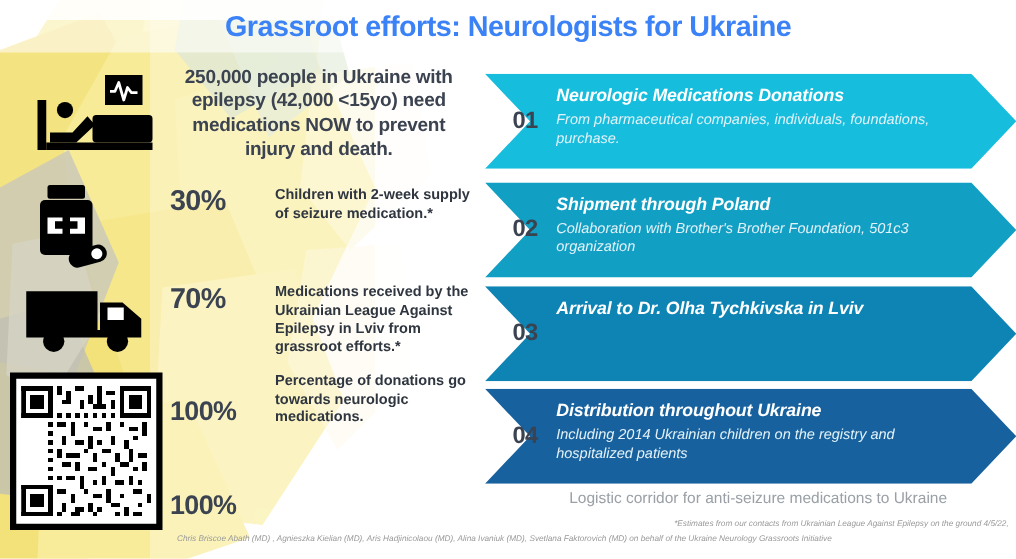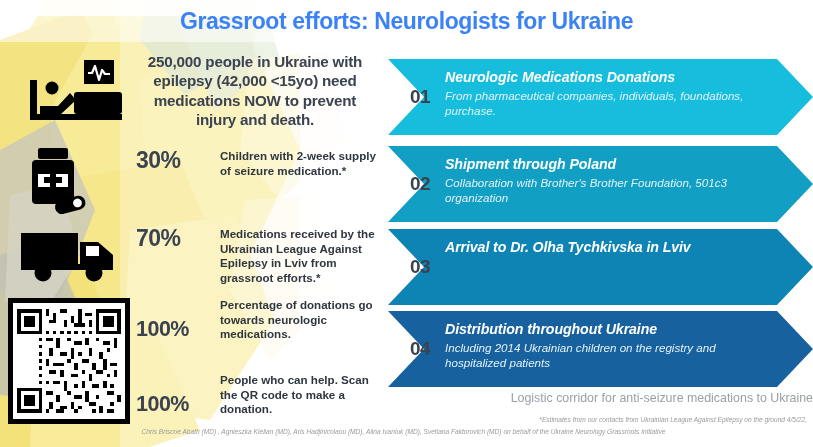--- a/index.html
+++ b/index.html
@@ -84,21 +84,21 @@
   .step-title {
     font-size:14.2px; font-weight:bold; color:#ffffff; line-height:1.2;
     margin-bottom:3px; letter-spacing:-0.1px;
   }
   .step-desc {
     font-size:11.6px; color:#e3f2f8; line-height:1.28; font-weight:normal;
   }
 
   .corridor-caption {
     position:absolute; left:18px; top:349px; width:413px;
-    text-align:right; font-size:12.4px; color:#9aa0a6;
+    text-align:center; font-size:12.4px; color:#9aa0a6;
   }
 
   
   .footnotes {
     position:absolute; left:0; top:414px; width:813px; z-index:6;
     text-align:right; padding-right:6px;
   }
   .footnote {
     font-size:6.6px; font-style:italic; color:#9a9a9a;
     line-height:1.75; white-space:nowrap;
@@ -155,21 +155,20 @@
     <div class="stat-text">Medications received by the Ukrainian League Against Epilepsy in Lviv from grassroot efforts.*</div>
   </div>
 
   <div class="stat-row" id="stat-2">
     <div class="stat-num">100%</div>
     <div class="stat-text">Percentage of donations go towards neurologic medications.</div>
   </div>
 
   <div class="stat-row" id="stat-3">
     <div class="stat-num">100%</div>
-    <div class="stat-text">People who can help. Scan the QR code to make a donation.</div>
   </div>
 </div>
 
 <div class="icon-slot" id="icon-bed">
   <svg width="96" height="62" viewBox="0 0 96 62">
 
     <rect x="56" y="0" width="30" height="24" fill="#000"></rect>
     <polyline points="60,13 64,13 67,6 71,20 74,10 77,14 82,14" fill="none" stroke="#fff" stroke-width="2.2" stroke-linejoin="round"></polyline>
 
     <rect x="2" y="20" width="7" height="40" fill="#000"></rect>

